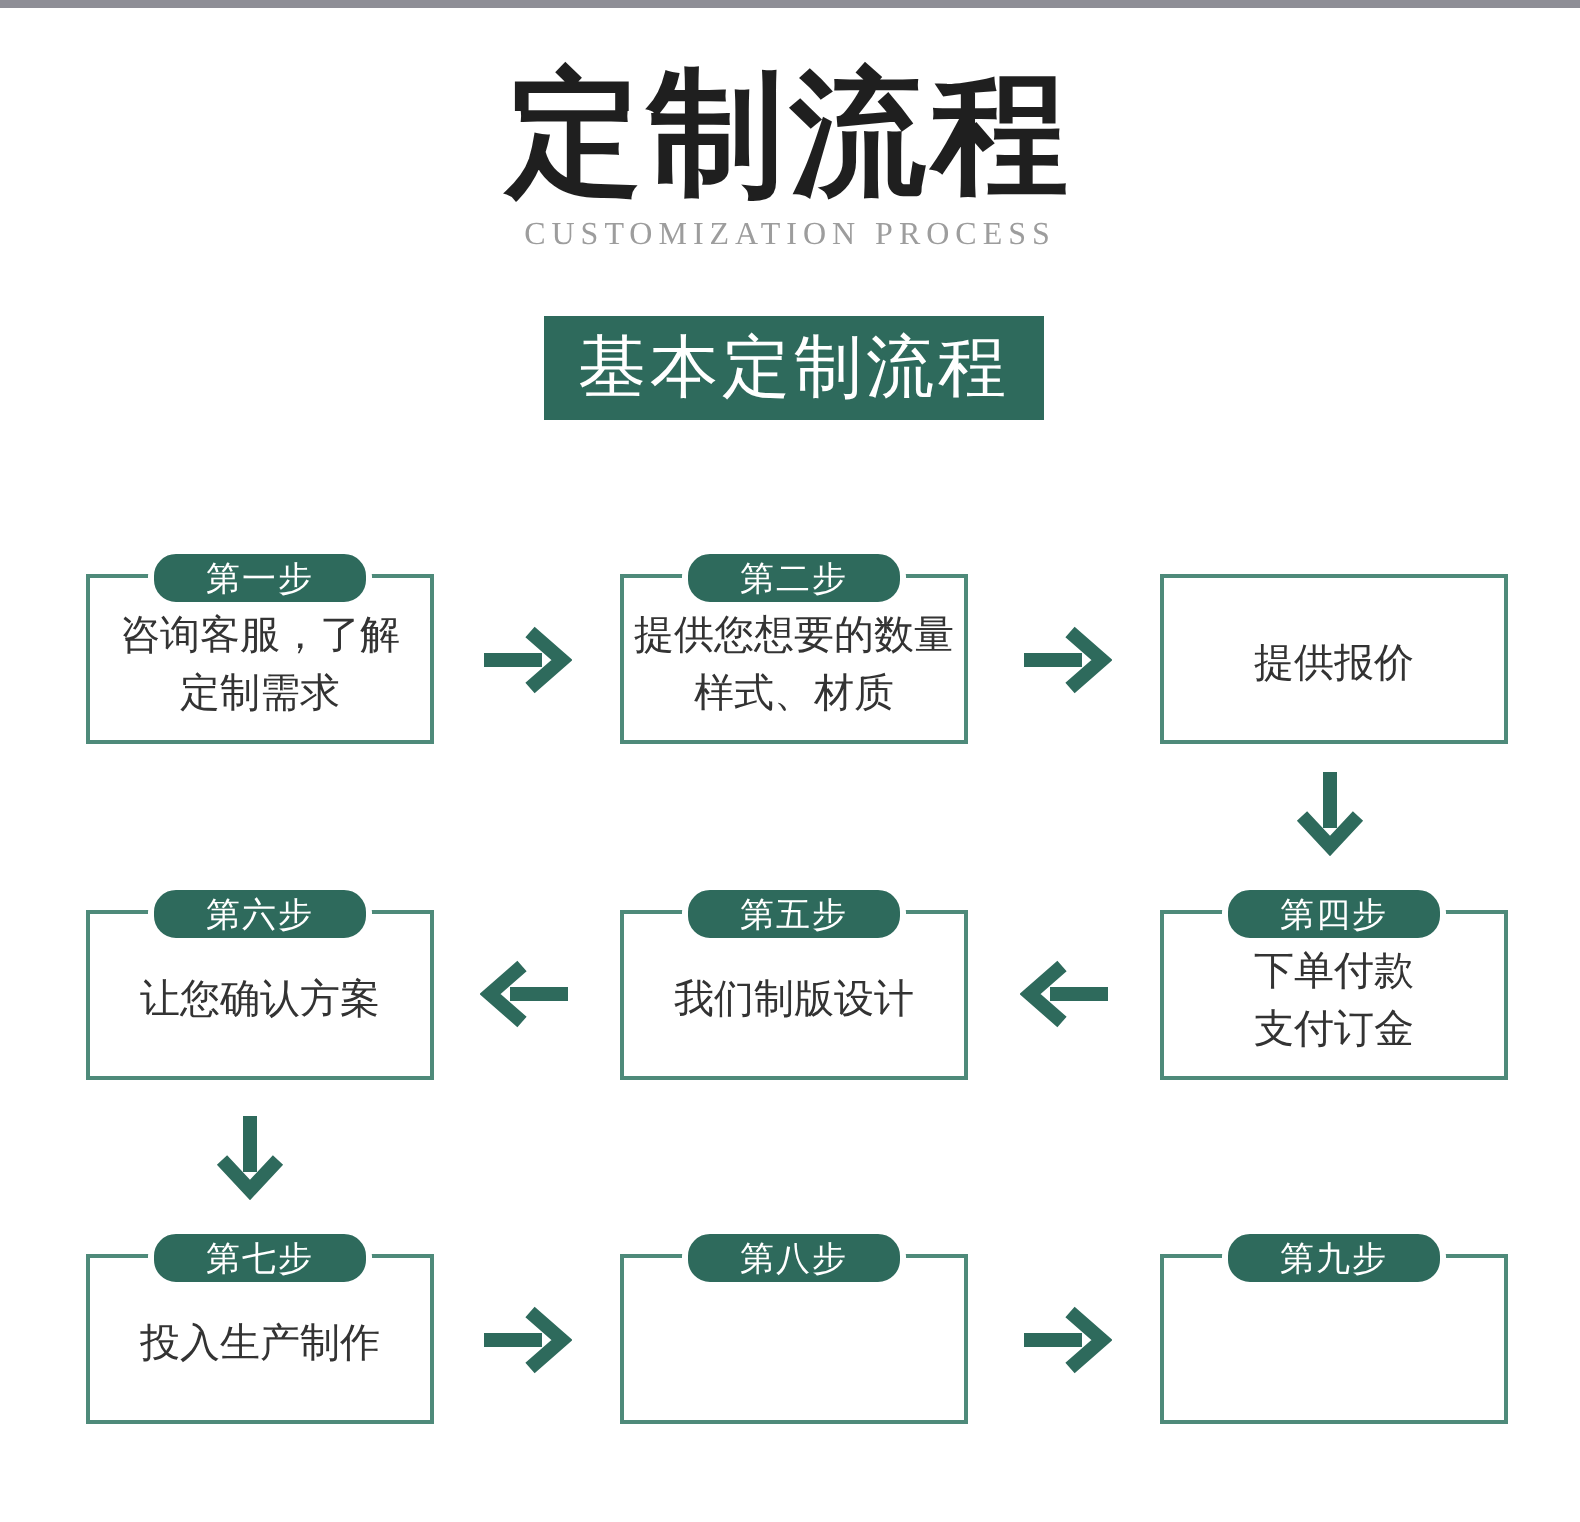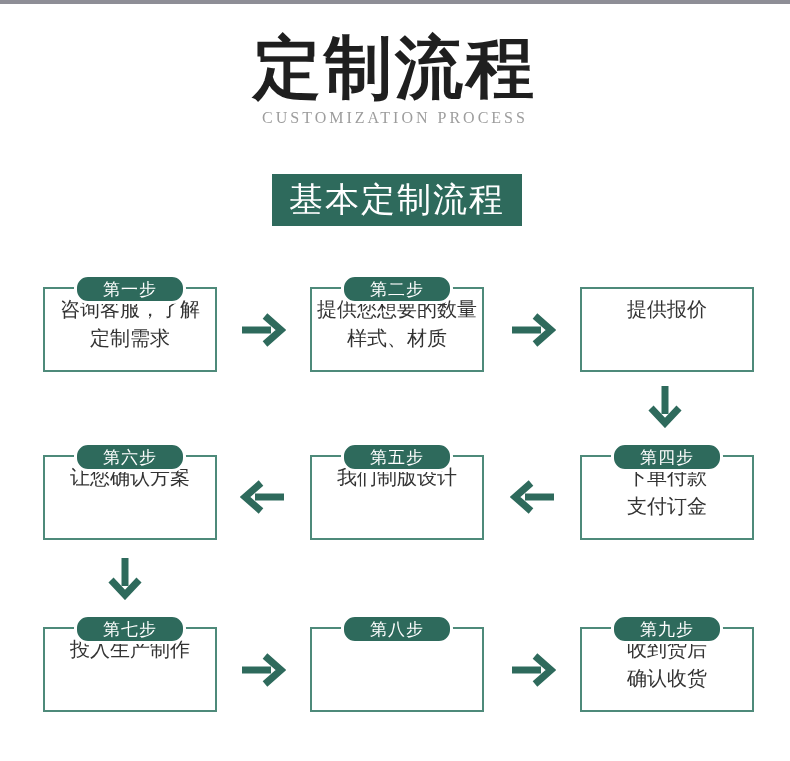--- a/index.html
+++ b/index.html
@@ -13,26 +13,26 @@
     font-size:68px;font-weight:900;letter-spacing:3px;color:var(--title-text);line-height:1.15;
   }
   .sub-title{
     position:absolute;left:0;top:109px;width:790px;text-align:center;
     font-size:16px;letter-spacing:3px;color:var(--subtitle-text);font-weight:400;font-family:Liberation Serif, serif;
   }
   .banner{
     position:absolute;left:272px;top:158px;width:250px;height:52px;
     background:var(--accent);color:var(--banner-text);
     display:flex;align-items:center;justify-content:center;
-    font-size:34px;letter-spacing:2px;font-weight:500;margin-top:16px;
+    font-size:34px;letter-spacing:2px;font-weight:500;
   }
   .step{
     position:absolute;width:174px;height:85px;border:2px solid var(--box-border);
     background:#fff;box-sizing:border-box;
-    display:flex;align-items:flex-start;justify-content:center;
+    display:flex;align-items:center;justify-content:center;
   }
   .pill{
     position:absolute;left:50%;top:-15px;transform:translateX(-50%);
     width:106px;height:24px;border-radius:14px;background:var(--accent);
     border:3px solid #ffffff;
     display:flex;align-items:center;justify-content:center;
   }
   .pill span{color:var(--pill-text);font-size:17px;letter-spacing:1px;line-height:1;}
   .step-text{
     font-size:20px;color:var(--step-text);text-align:center;line-height:1.45;
@@ -100,22 +100,20 @@
   </div>
   <div class="step" style="left:310px;top:627px">
     <div class="pill">
         <span>第八步</span>
       </div>
   </div>
   <div class="step" style="left:580px;top:627px">
     <div class="pill">
         <span>第九步</span>
       </div>
-    <div class="step-text">收到货后
-确认收货</div>
   </div>
 
   <div class="arrow" style="left:240px;top:312px">
     <svg width="46" height="36" viewBox="0 0 46 36">
         <line x1="2" y1="18" x2="31" y2="18" stroke-width="7"></line>
         <polyline points="25,4 41,18 25,32" fill="none" stroke-width="7"></polyline>
       </svg>
   </div>
   <div class="arrow" style="left:510px;top:312px">
     <svg width="46" height="36" viewBox="0 0 46 36">

